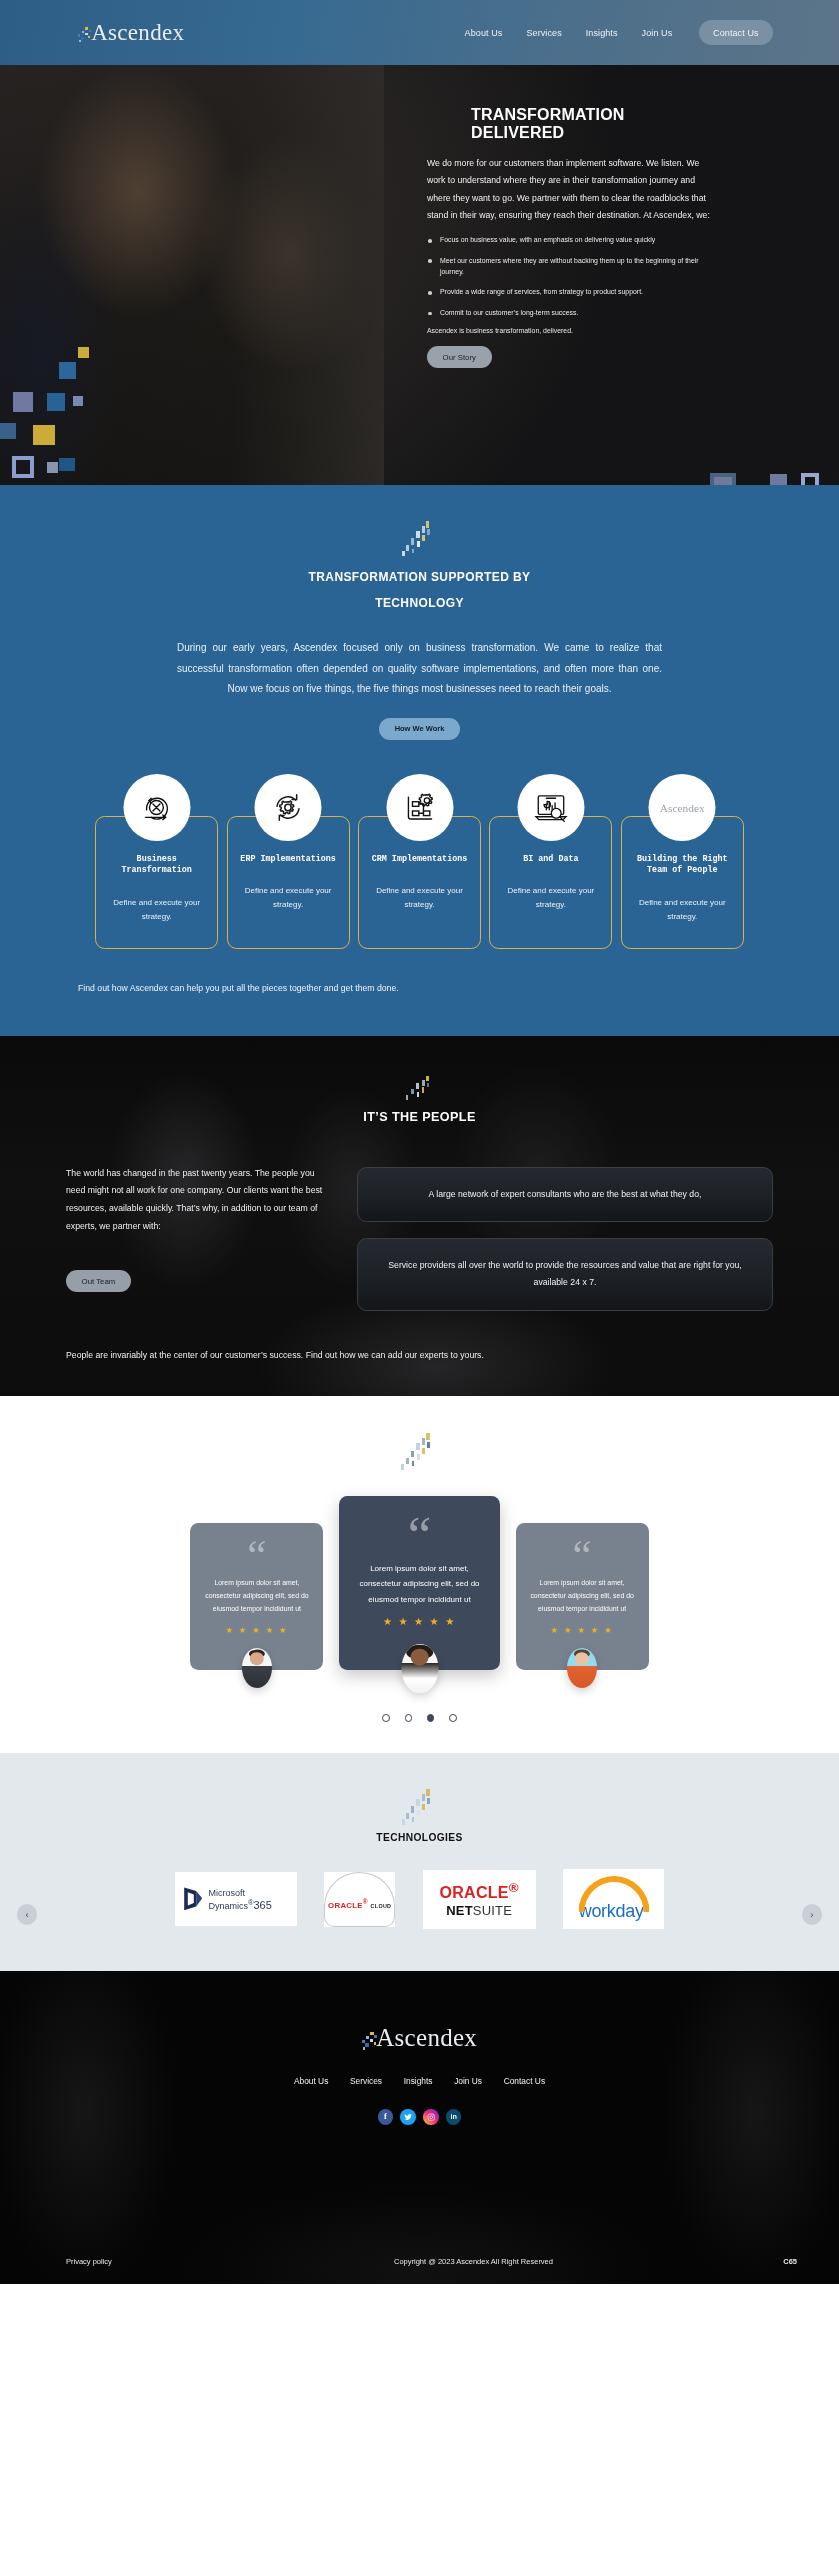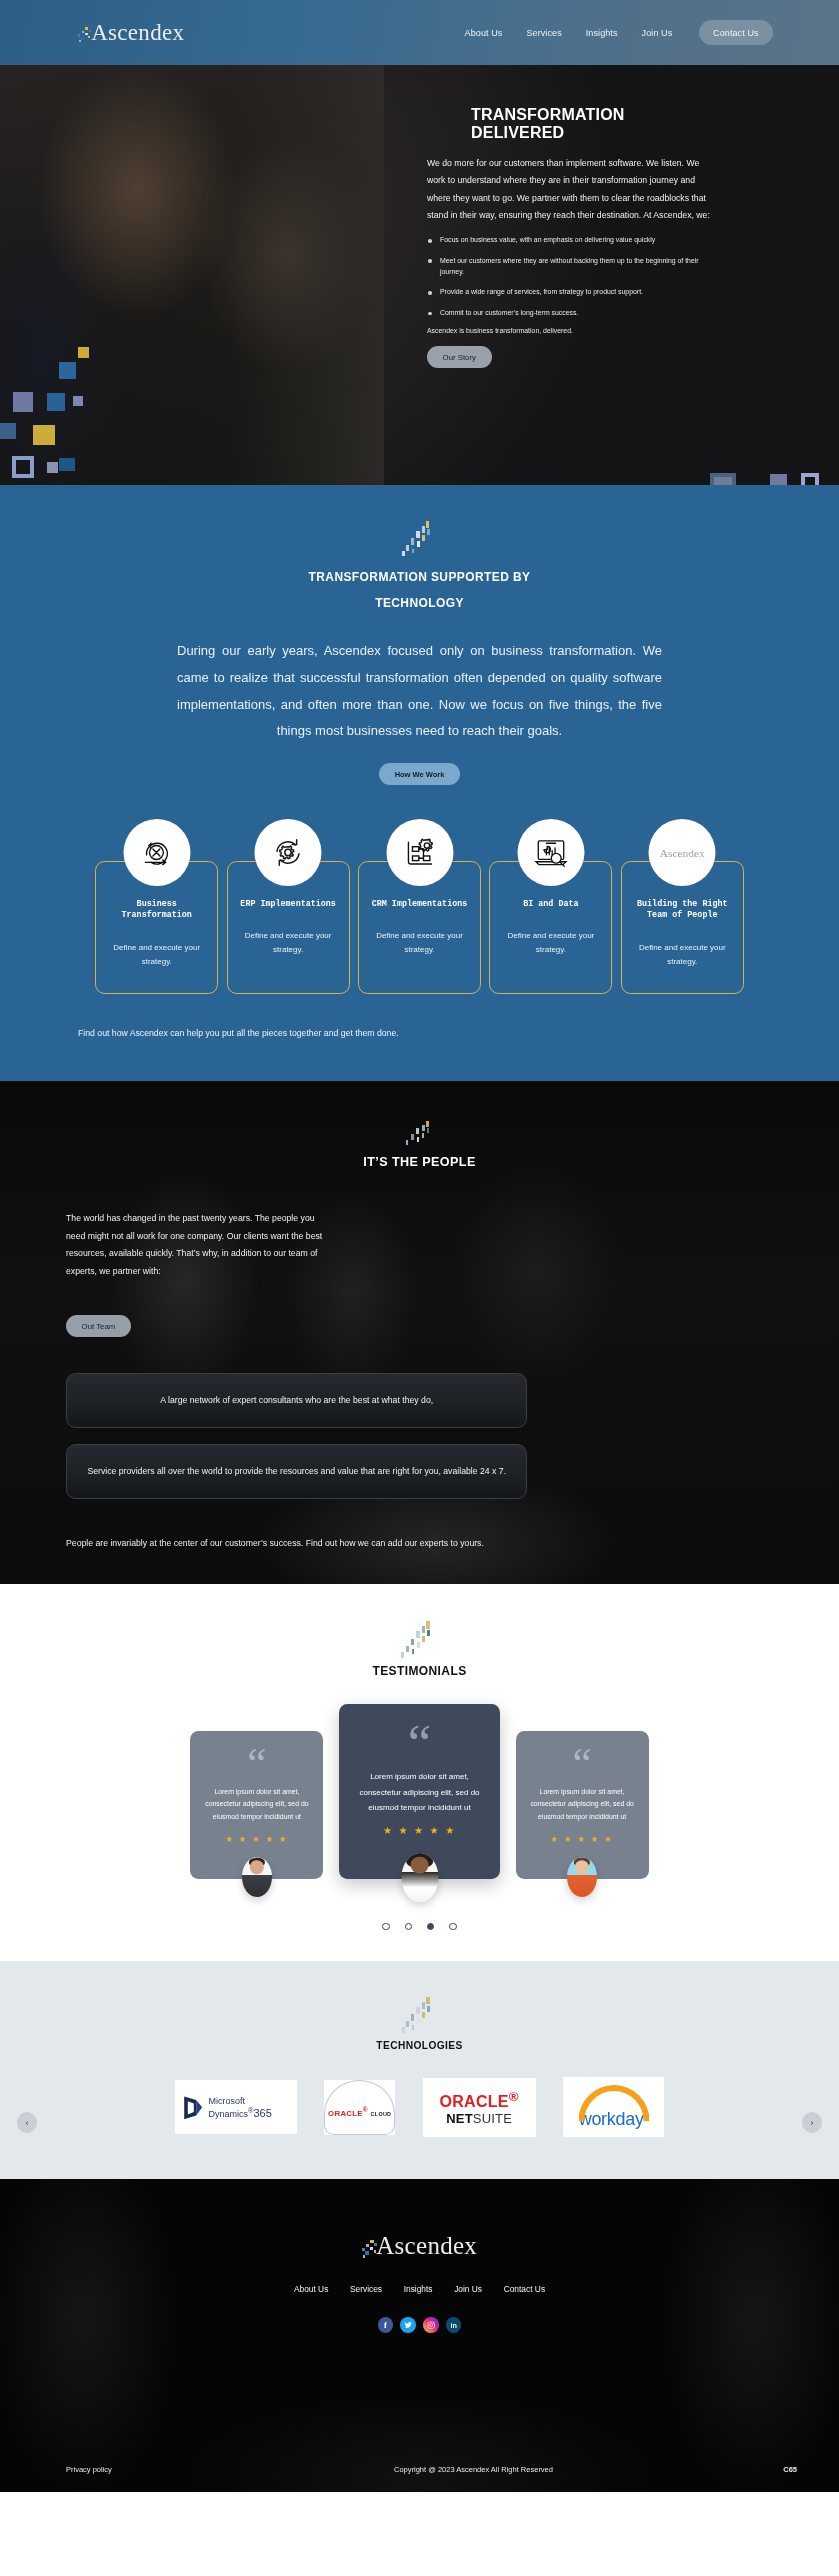--- a/index.html
+++ b/index.html
@@ -100,21 +100,21 @@
     padding: 36px 60px 43px;
     position: relative;
   }
   .deco-dots { width: 42px; height: 37px; margin: 0 auto 6px; position: relative; }
   .deco-dots i { position: absolute; display: block; }
   .sec-title {
     text-align: center; color: #fff; font-size: 12px; font-weight: 700;
     letter-spacing: 0.4px; line-height: 2.2;
   }
   .sec-para {
-    max-width: 485px; margin: 21.6px auto 0; color: #e9f0f6; font-size: 13px;
+    max-width: 485px; margin: 21.6px auto 0; color: #e9f0f6; font-size: 10px;
     line-height: 2.05; text-align: justify; text-align-last: center;
   }
   .sec-btn-wrap { text-align: center; margin-top: 18px; }
   .btn-light {
     background: #7ba9cc; color: #0f1e2b; font-weight: 700; font-size: 7.5px;
     padding: 6.6px 15.6px; border-radius: 13px; border: none; cursor: pointer;
     font-family: "Liberation Sans", sans-serif;
   }
 
   .cards {
@@ -159,21 +159,21 @@
     background:
       radial-gradient(ellipse 108px 156px at 22% 40%, rgba(58,58,62,0.55), rgba(0,0,0,0) 70%),
       radial-gradient(ellipse 96px 144px at 42% 42%, rgba(52,52,56,0.45), rgba(0,0,0,0) 70%),
       radial-gradient(ellipse 120px 156px at 64% 38%, rgba(48,48,52,0.4), rgba(0,0,0,0) 70%),
       radial-gradient(ellipse 252px 108px at 52% 92%, rgba(62,62,66,0.5), rgba(0,0,0,0) 72%);
   }
   .dark-sec > * { position: relative; z-index: 2; }
   .dark-title {
     text-align: center; color: #fff; font-size: 12.6px; font-weight: 700; letter-spacing: 0.4px;
   }
-  .people-row { display: flex; gap: 33px; margin-top: 41px; align-items: flex-start; flex-direction: column; }
+  .people-row { display: flex; gap: 21px; margin-top: 41px; align-items: flex-start; }
   .people-left { width: 270px; }
   .people-left p { color: #f1f1f1; font-size: 8.7px; line-height: 2.05; }
   .people-btn-wrap { margin-top: 34px; }
   .people-right { flex: 1; display: flex; flex-direction: column; gap: 15.6px; padding-top: 2.4px; }
   .people-card {
     background: linear-gradient(180deg, #262a30 0%, #1d2126 55%, #141619 100%);
     border: 0.6px solid #3a3f46; border-radius: 9.6px;
     color: #f2f2f2; font-size: 8.7px; line-height: 2.0; text-align: center;
     padding: 18px 20.4px;
   }
@@ -526,21 +526,20 @@
     <i style="left:23px;top:4.8px;width:3.6px;height:7.2px;background:#9fb3c7"></i>
     <i style="left:28px;top:9px;width:3px;height:6px;background:#5f7e9b"></i>
     <i style="left:17px;top:9.6px;width:4.2px;height:7.2px;background:#c3d2e0"></i>
     <i style="left:23px;top:15px;width:3px;height:6px;background:#d9c06a"></i>
     <i style="left:12px;top:17.4px;width:3.6px;height:6.6px;background:#89a2ba"></i>
     <i style="left:18px;top:21px;width:3px;height:5.4px;background:#d3dee9"></i>
     <i style="left:7.2px;top:24.6px;width:3px;height:6px;background:#9fb3c7"></i>
     <i style="left:13px;top:28px;width:2.4px;height:4.8px;background:#6c8aa6"></i>
     <i style="left:2.4px;top:31px;width:3px;height:5.4px;background:#c3d2e0"></i>
   </div>
-  <h2 class="testi-title">TESTIMONIALS</h2>
 
   <div class="testi-row">
 
     <div class="testi-card">
       <span class="quote-mark">“</span>
       <div class="testi-text">Lorem ipsum dolor sit amet, consectetur adipiscing elit, sed do eiusmod tempor incididunt ut</div>
       <div class="stars">★ ★ ★ ★ ★</div>
       <div class="avatar av1">
         <span class="hair"></span>
         <span class="face"></span>

